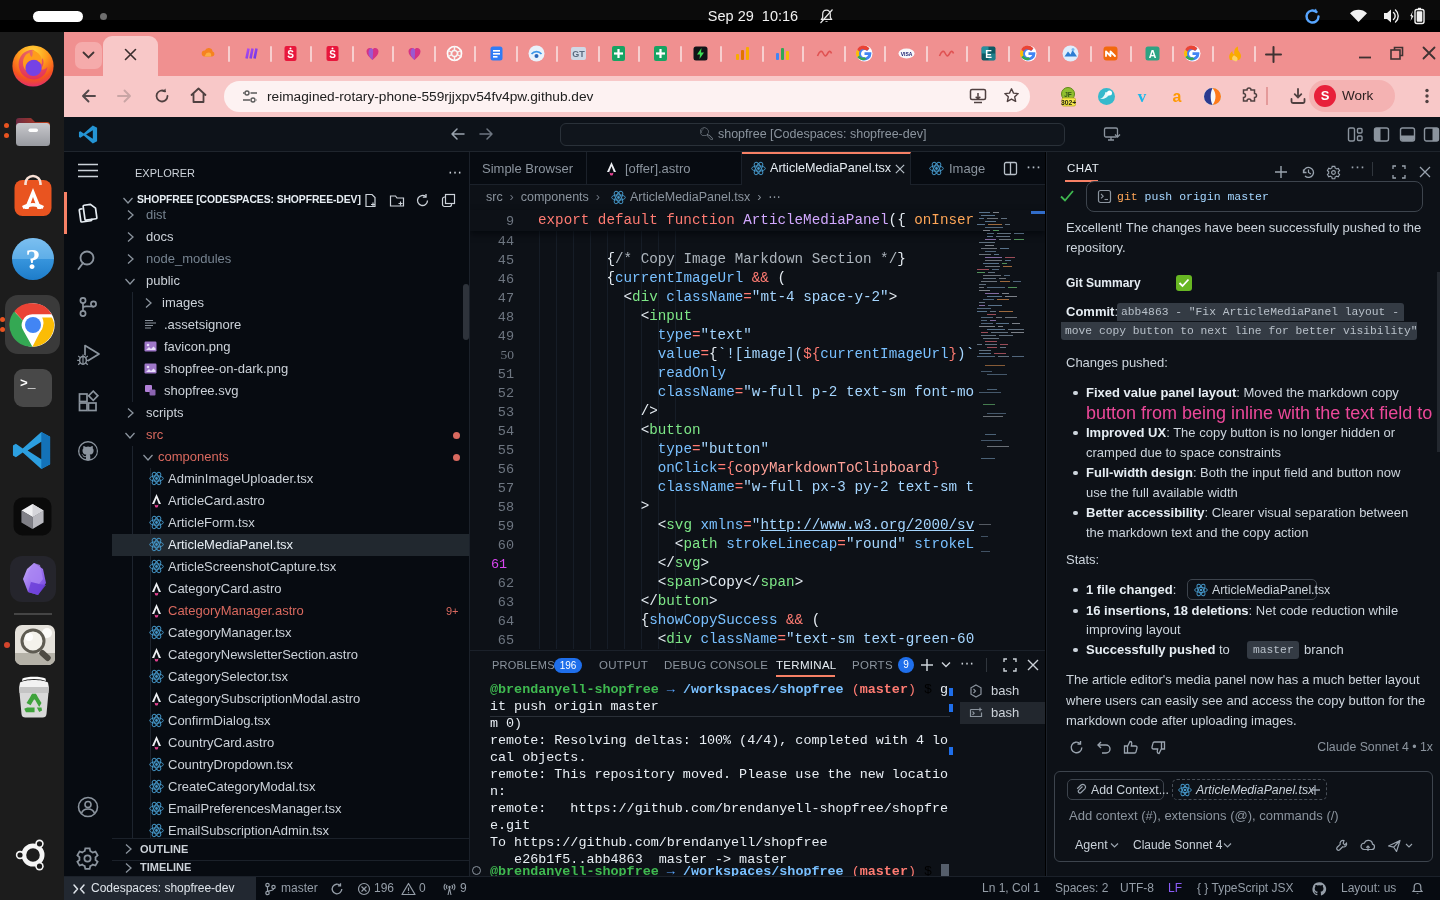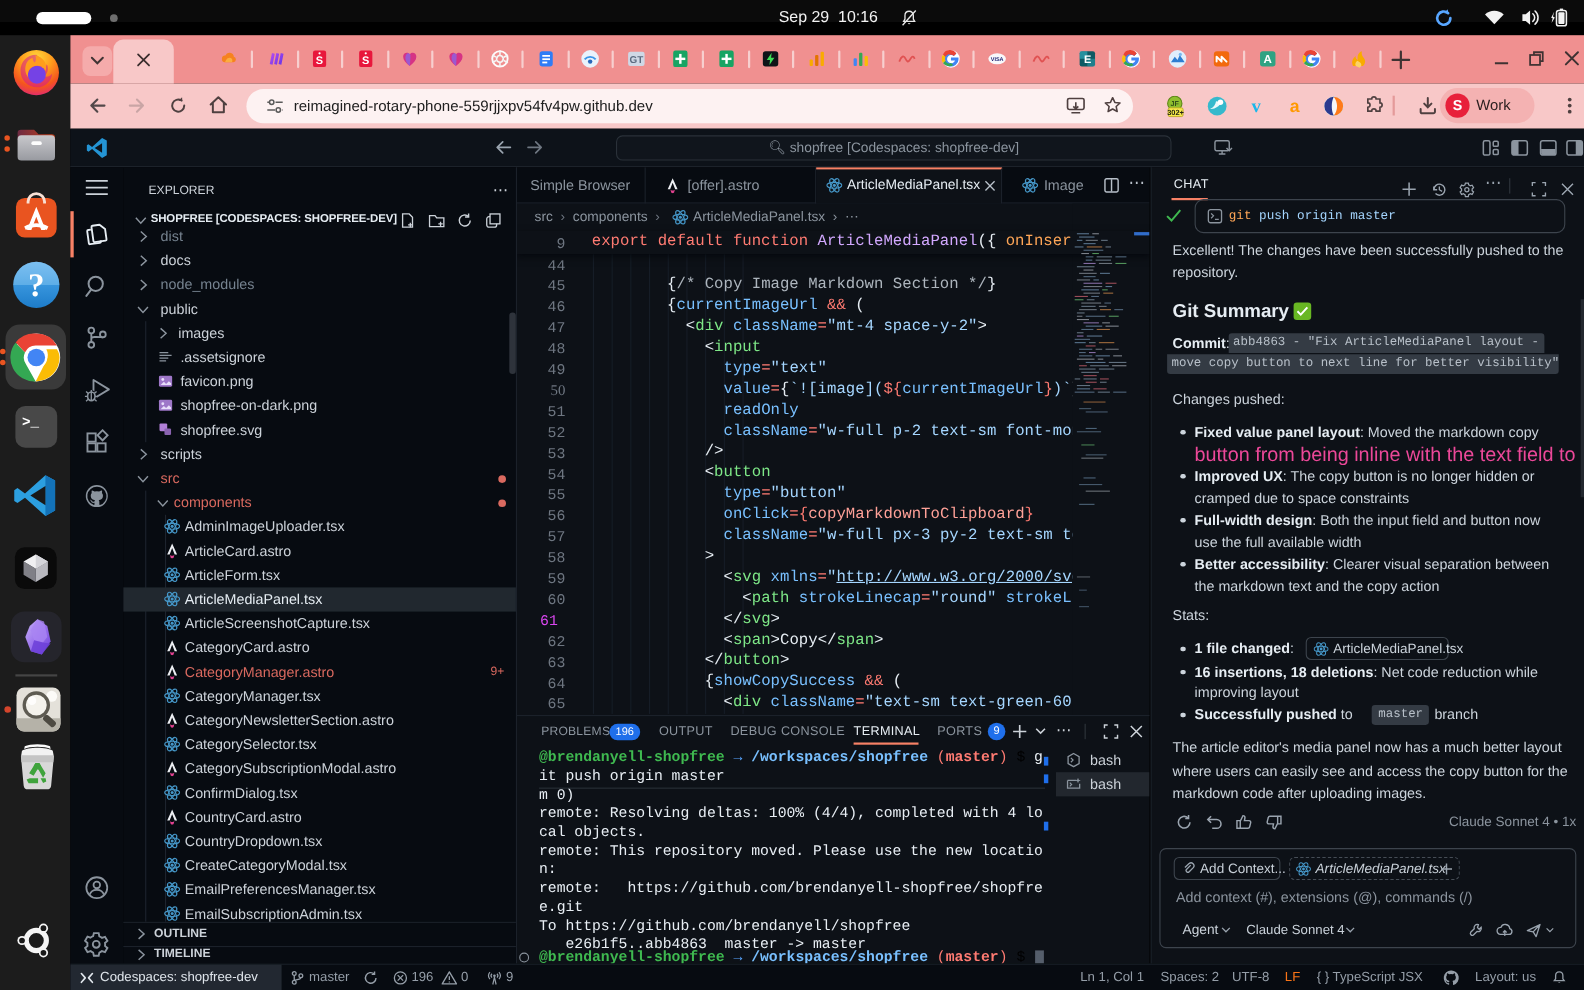--- a/index.html
+++ b/index.html
@@ -1066,21 +1066,21 @@
     </svg>
   <div class="abs" style="left:39px;top:29px;width:337px;height:31px;border:1px solid #3d444d;border-radius:8px;"></div>
   <svg class="abs" style="left:50px;top:37px" width="15" height="15" viewBox="0 0 15 15">
       <rect x="1.5" y="1.5" width="12" height="12" rx="2" fill="none" stroke="#8b949e" stroke-width="1.2"></rect>
       <path d="M4 5l2.2 2.2L4 9.4" fill="none" stroke="#8b949e" stroke-width="1.1"></path>
       <path d="M7.5 10.5h3.5" stroke="#8b949e" stroke-width="1.1"></path>
     </svg>
   <div class="abs mono" style="left:70px;top:34px;height:22px;line-height:22px;font-size:11.5px;white-space:pre;"><span style="color:#ffa657">git</span><span style="color:#a5d6ff"> push origin master</span></div>
   <div class="abs" style="left:19px;top:66px;height:20px;line-height:20px;font-size:13px;color:#ccd4dc;white-space:nowrap;">Excellent! The changes have been successfully pushed to the</div>
   <div class="abs" style="left:19px;top:86px;height:20px;line-height:20px;font-size:13px;color:#ccd4dc;white-space:nowrap;">repository.</div>
-  <div class="abs" style="left:19px;top:119px;height:24px;line-height:24px;font-size:17px;font-weight:bold;color:#e6edf3;">Git Summary</div>
+  <div class="abs" style="left:19px;top:119px;height:24px;line-height:24px;font-size:12px;font-weight:bold;color:#e6edf3;">Git Summary</div>
   <div class="abs" style="left:129px;top:123px;width:16px;height:16px;background:#68b723;border-radius:3px;"></div>
   <svg class="abs" style="left:131px;top:126px" width="12" height="10" viewBox="0 0 12 10">
       <path d="M1.5 5l3 3 6-6.5" fill="none" stroke="#fff" stroke-width="1.8"></path>
     </svg>
   <div class="abs" style="left:70px;top:151px;width:287px;height:18px;background:#343b44;border-radius:3px 3px 0 0;"></div>
   <div class="abs" style="left:14px;top:170px;width:356px;height:18px;background:#343b44;border-radius:0 0 3px 3px;"></div>
   <div class="abs" style="left:19px;top:150px;height:20px;line-height:20px;font-size:13px;color:#ccd4dc;white-space:nowrap;"><b style="color:#e6edf3">Commit</b>: </div>
   <div class="abs mono" style="left:74px;top:151px;height:18px;line-height:18px;font-size:11.3px;color:#b8c0c9;white-space:pre;">abb4863 - "Fix ArticleMediaPanel layout -</div>
   <div class="abs mono" style="left:18px;top:170px;height:18px;line-height:18px;font-size:11.3px;color:#b8c0c9;white-space:pre;">move copy button to next line for better visibility"</div>
   <div class="abs" style="left:19px;top:201px;height:20px;line-height:20px;font-size:13px;color:#ccd4dc;white-space:nowrap;">Changes pushed:</div>
@@ -1213,21 +1213,21 @@
       <g fill="none" stroke="#959ea8" stroke-width="1.1">
         <path d="M3.4 8.2a5 5 0 0 1 0-6.4M11.6 1.8a5 5 0 0 1 0 6.4M5.2 6.8a2.6 2.6 0 0 1 0-3.6M9.8 3.2a2.6 2.6 0 0 1 0 3.6"></path>
       </g>
       <circle cx="7.5" cy="5" r="1.2" fill="#959ea8"></circle>
       <path d="M7.5 6.2L6 13M7.5 6.2L9 13" stroke="#959ea8" stroke-width="1.1"></path>
     </svg>
   <div class="abs" style="left:396px;top:0;height:23px;line-height:23px;font-size:12px;color:#959ea8;">9</div>
   <div class="abs" style="left:918px;top:0;height:23px;line-height:23px;font-size:12px;color:#959ea8;">Ln 1, Col 1</div>
   <div class="abs" style="left:991px;top:0;height:23px;line-height:23px;font-size:12px;color:#959ea8;">Spaces: 2</div>
   <div class="abs" style="left:1056px;top:0;height:23px;line-height:23px;font-size:12px;color:#959ea8;">UTF-8</div>
-  <div class="abs" style="left:1104px;top:0;height:23px;line-height:23px;font-size:12px;color:#f97316;">LF</div>
+  <div class="abs" style="left:1104px;top:0;height:23px;line-height:23px;font-size:12px;color:#8b5cf6;">LF</div>
   <div class="abs" style="left:1133px;top:0;height:23px;line-height:23px;font-size:12px;color:#959ea8;">{ } TypeScript JSX</div>
   <svg class="abs" style="left:1247px;top:4px" width="16" height="16" viewBox="0 0 16 16">
       <path d="M8 1.3a6.7 6.7 0 0 0-2.1 13c.3 0 .5-.1.5-.4v-1.2c-1.9.4-2.3-.8-2.3-.8a1.8 1.8 0 0 0-.8-1c-.6-.4.1-.4.1-.4a1.4 1.4 0 0 1 1 .7 1.5 1.5 0 0 0 2 .6 1.5 1.5 0 0 1 .4-1c-1.5-.2-3.1-.8-3.1-3.3a2.6 2.6 0 0 1 .7-1.8 2.4 2.4 0 0 1 .1-1.8s.6-.2 1.9.7a6.5 6.5 0 0 1 3.4 0c1.3-.9 1.9-.7 1.9-.7a2.4 2.4 0 0 1 .1 1.8 2.6 2.6 0 0 1 .7 1.8c0 2.6-1.6 3.1-3.1 3.3a1.7 1.7 0 0 1 .5 1.3v1.9c0 .2.2.4.5.4A6.7 6.7 0 0 0 8 1.3z" fill="#959ea8"></path>
     </svg>
   <div class="abs" style="left:1277px;top:0;height:23px;line-height:23px;font-size:12px;color:#959ea8;">Layout: us</div>
   <svg class="abs" style="left:1347px;top:5px" width="13" height="14" viewBox="0 0 13 14">
       <path d="M6.5 1.5c-2 0-3.3 1.5-3.3 3.5v2.8L2 9.5h9L9.8 7.8V5c0-2-1.3-3.5-3.3-3.5z" fill="none" stroke="#959ea8" stroke-width="1.2"></path>
       <path d="M5.4 11a1.2 1.2 0 0 0 2.2 0z" fill="#959ea8"></path>
     </svg>
 </div>

